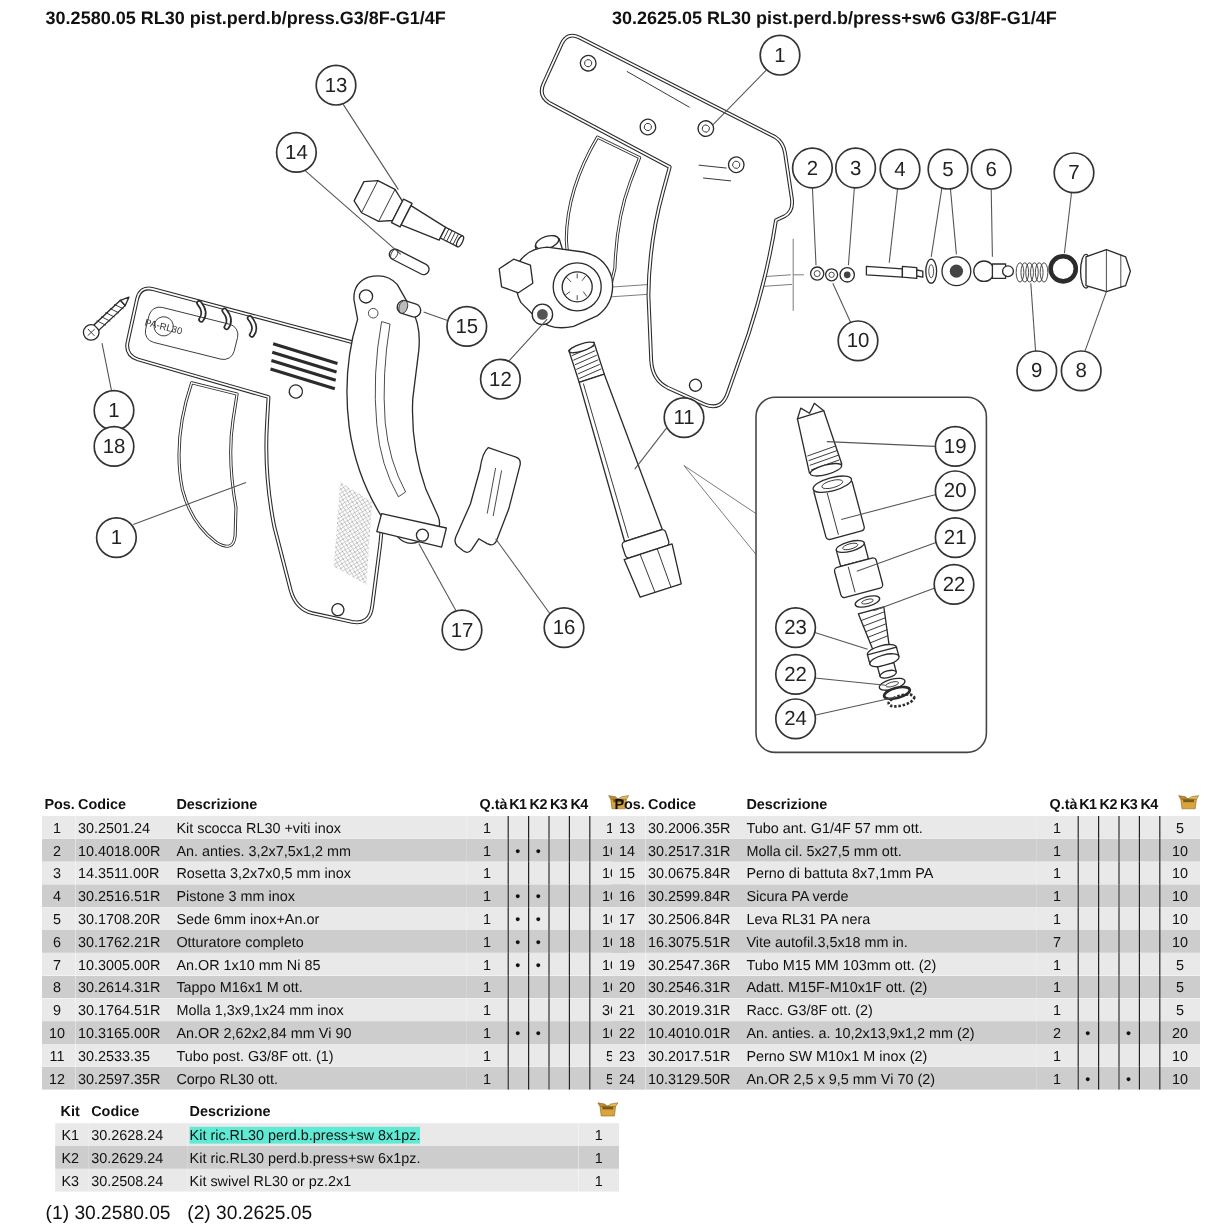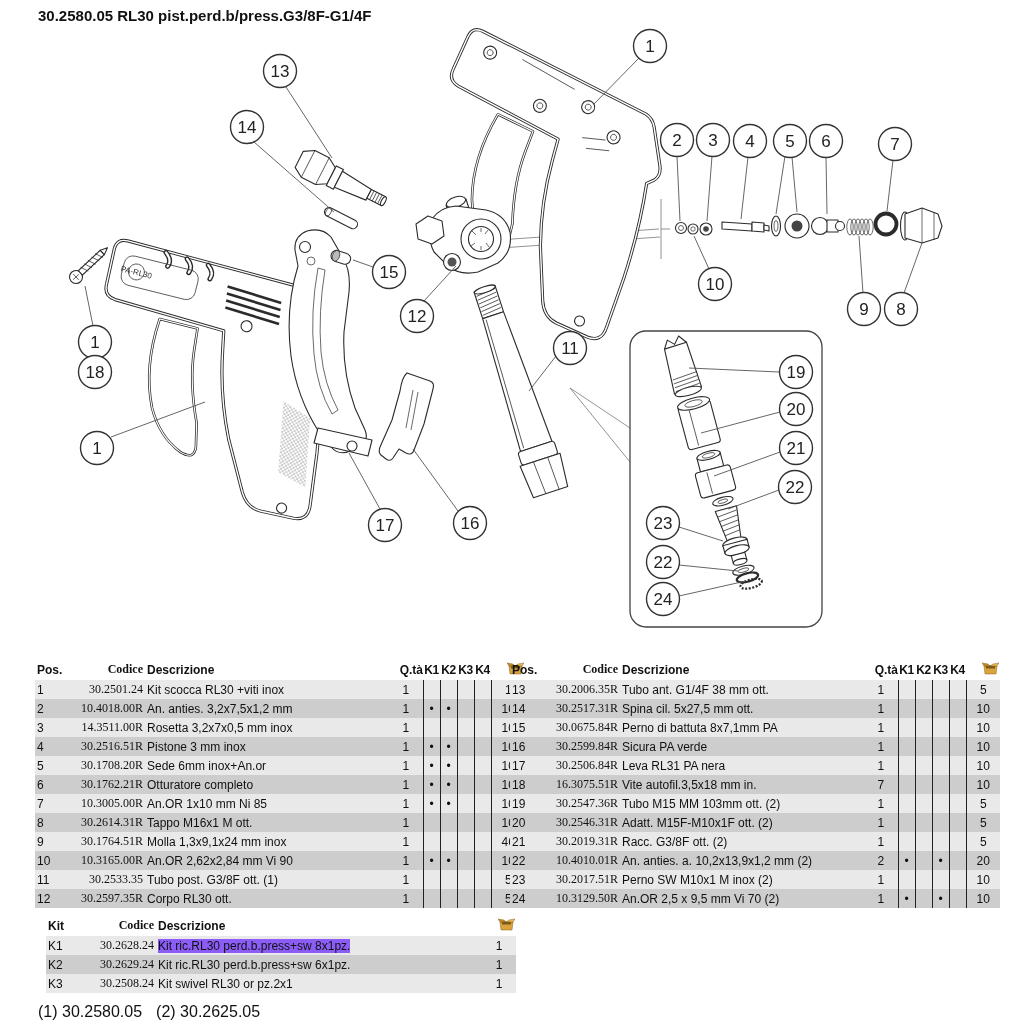--- a/index.html
+++ b/index.html
@@ -20,41 +20,42 @@
   .slot{fill:none;stroke:#2b2b2b;stroke-width:5;stroke-linecap:round;}
   .slot2{fill:none;stroke:#fff;stroke-width:2.2;stroke-linecap:round;}
   .callout-circle{fill:#fff;stroke:#333;stroke-width:1.4;}
   .callout-num{font-family:"Liberation Sans",sans-serif;font-size:17px;fill:#222;text-anchor:middle;}
   .tablewrap{position:absolute;width:470px;font-size:12px;}
   table{border-collapse:collapse;table-layout:fixed;width:470px;}
   th{font-weight:bold;font-size:12px;padding:1px 2px;white-space:nowrap;height:19px;}
   td{height:19px;padding:0 2px;white-space:nowrap;overflow:hidden;font-size:12px;}
   tbody tr:nth-child(odd){background:#e9e9e9;}
   tbody tr:nth-child(even){background:#cdcdcd;}
-  .c-pos{text-align:left;padding-right:5px;}
-  .c-code{text-align:right;font-family:Liberation Serif, serif;}
+  .c-pos{text-align:center;padding-right:5px;}
+  .c-code{text-align:left;}
   .c-desc{text-align:left;}
   .c-qty{text-align:center;}
   td.c-k{border-left:1px solid #222;text-align:center;padding:0;font-size:12px;}
   td.c-k.last{border-right:1px solid #222;}
   .c-pack{text-align:center;}
   th.h-desc{text-align:left;}
   th.h-qty{text-align:right;padding:0;}
   th.h-k{padding:0;text-align:center;letter-spacing:-.5px;}
   th.h-pack{text-align:right;padding-right:1px;}
-  .hl{background:#8b5cf6;}
+  .hl{background:#5eead4;}
   .footnote{position:absolute;left:38px;top:1003px;font-size:16px;}
   .footnote span{margin-right:14px;}
 </style>
 </head>
 <body>
 
 <div class="page">
 
   <div class="title title-left">30.2580.05 RL30 pist.perd.b/press.G3/8F-G1/4F</div>
+  <div class="title title-right">30.2625.05 RL30 pist.perd.b/press+sw6 G3/8F-G1/4F</div>
 
   <svg class="diagram" width="1011" height="655" viewBox="0 0 1011 655" xmlns="http://www.w3.org/2000/svg">
     <defs>
       <pattern id="xh" width="4" height="4" patternUnits="userSpaceOnUse">
         <path d="M0,4 L4,0 M0,0 L4,4" stroke="#999" stroke-width="0.5"></path>
       </pattern>
       <path id="gun-outline" d="M12,0 L195,3 Q203,4 208,11 L230,43 Q236,52 231,59 L226,65
         Q240,110 247,160 L253,212 Q255,228 240,229 L206,230 Q192,230 184,216 L158,168
         Q139,128 131,85 L127,64 L14,60 Q2,59 2,47 L1,11 Q1,0 12,0 Z"></path>
       <path id="gun-cutout" d="M62,68 Q58,118 76,156 Q90,182 114,192 Q130,197 128,183
@@ -568,21 +569,21 @@
           </tr>
           <tr>
             <td class="c-pos">9</td>
             <td class="c-code">30.1764.51R</td>
             <td class="c-desc">Molla 1,3x9,1x24 mm inox</td>
             <td class="c-qty">1</td>
             <td class="c-k"></td>
             <td class="c-k"></td>
             <td class="c-k"></td>
             <td class="c-k last"></td>
-            <td class="c-pack">46</td>
+            <td class="c-pack">36</td>
           </tr>
           <tr>
             <td class="c-pos">10</td>
             <td class="c-code">10.3165.00R</td>
             <td class="c-desc">An.OR 2,62x2,84 mm Vi 90</td>
             <td class="c-qty">1</td>
             <td class="c-k">•</td>
             <td class="c-k">•</td>
             <td class="c-k"></td>
             <td class="c-k last"></td>
@@ -645,32 +646,32 @@
               <polygon points="2,5 0,2 6,3 8,5" fill="#c08c2c" stroke="#8a6420" stroke-width=".5"></polygon>
               <polygon points="15,5 17,2 11,3 8,5" fill="#e8bc5a" stroke="#8a6420" stroke-width=".5"></polygon>
             </svg>
           </th>
         </tr>
       </thead>
       <tbody id="tbody-right">
           <tr>
             <td class="c-pos">13</td>
             <td class="c-code">30.2006.35R</td>
-            <td class="c-desc">Tubo ant. G1/4F 38 mm ott.</td>
+            <td class="c-desc">Tubo ant. G1/4F 57 mm ott.</td>
             <td class="c-qty">1</td>
             <td class="c-k"></td>
             <td class="c-k"></td>
             <td class="c-k"></td>
             <td class="c-k last"></td>
             <td class="c-pack">5</td>
           </tr>
           <tr>
             <td class="c-pos">14</td>
             <td class="c-code">30.2517.31R</td>
-            <td class="c-desc">Spina cil. 5x27,5 mm ott.</td>
+            <td class="c-desc">Molla cil. 5x27,5 mm ott.</td>
             <td class="c-qty">1</td>
             <td class="c-k"></td>
             <td class="c-k"></td>
             <td class="c-k"></td>
             <td class="c-k last"></td>
             <td class="c-pack">10</td>
           </tr>
           <tr>
             <td class="c-pos">15</td>
             <td class="c-code">30.0675.84R</td>

